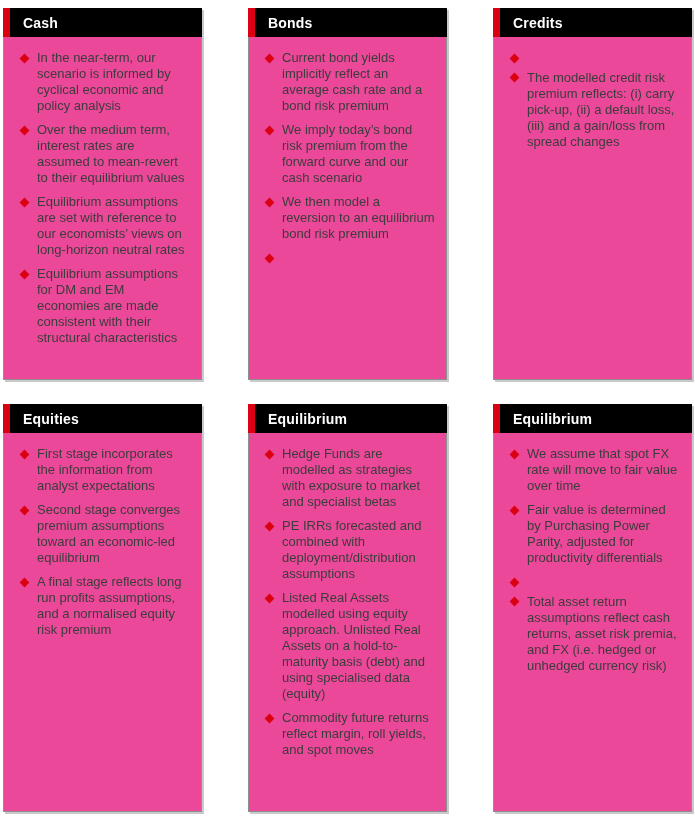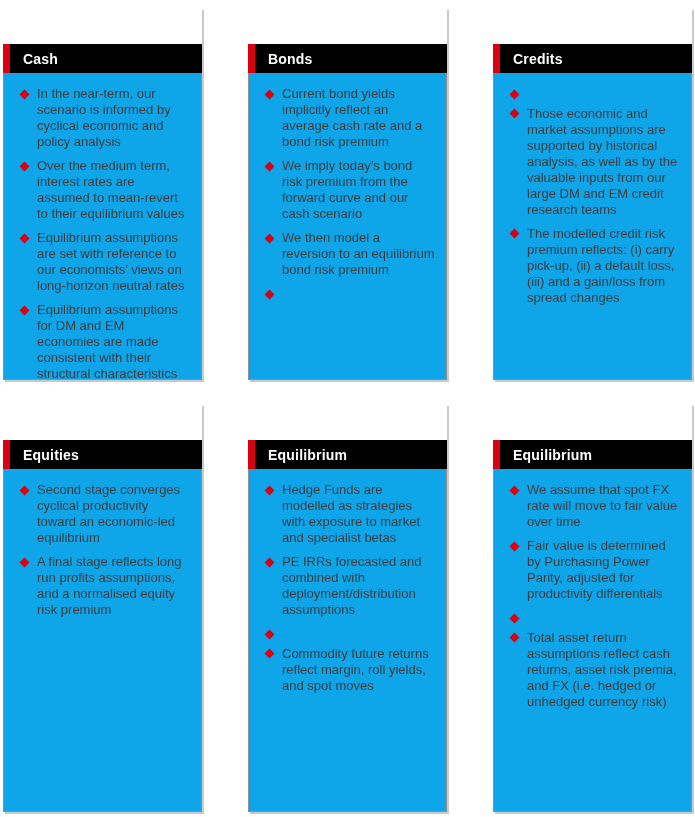--- a/index.html
+++ b/index.html
@@ -36,33 +36,32 @@
     background: #ffffff;
   }
   .panel-header {
     flex: 0 0 29px;
     height: 29px;
     background: var(--header-bg);
     border-left: 7px solid var(--accent);
     display: flex;
     align-items: center;
     padding-left: 13px;
-    margin-top: 36px;
   }
   .panel-title {
     color: var(--header-fg);
     font-size: 14px;
     font-weight: bold;
     letter-spacing: 0.2px;
   }
   .panel-body {
     flex: 1 1 auto;
     border: 1px solid var(--border);
     border-top: none;
-    background: #0ea5e9;
+    background: #ec4899;
     padding: 13px 3px 4px 16px;
     overflow: hidden;
   }
   .bullet {
     display: flex;
     align-items: flex-start;
     margin-bottom: 8px;
   }
   .diamond {
     flex: 0 0 7px;
@@ -155,48 +154,44 @@
     <div class="panel-header">
       <span class="panel-title">Credits</span>
     </div>
     <div class="panel-body">
 
     <div class="bullet">
         <span class="diamond"></span>
       </div>
         <div class="bullet">
         <span class="diamond"></span>
-        <span class="bullet-text">Those economic and
-market assumptions are
-supported by historical
-analysis, as well as by the
-valuable inputs from our
-large DM and EM credit
-research teams</span>
-      </div>
-        <div class="bullet">
-        <span class="diamond"></span>
         <span class="bullet-text">The modelled credit risk
 premium reflects: (i) carry
 pick-up, (ii) a default loss,
 (iii) and a gain/loss from
 spread changes</span>
       </div>
       </div>
   </div>
     <div class="panel">
     <div class="panel-header">
       <span class="panel-title">Equities</span>
     </div>
     <div class="panel-body">
 
         <div class="bullet">
         <span class="diamond"></span>
+        <span class="bullet-text">First stage incorporates
+the information from
+analyst expectations</span>
+      </div>
+        <div class="bullet">
+        <span class="diamond"></span>
         <span class="bullet-text">Second stage converges
-cyclical productivity
+premium assumptions
 toward an economic-led
 equilibrium</span>
       </div>
         <div class="bullet">
         <span class="diamond"></span>
         <span class="bullet-text">A final stage reflects long
 run profits assumptions,
 and a normalised equity
 risk premium</span>
       </div>
@@ -217,20 +212,27 @@
       </div>
         <div class="bullet">
         <span class="diamond"></span>
         <span class="bullet-text">PE IRRs forecasted and
 combined with
 deployment/distribution
 assumptions</span>
       </div>
         <div class="bullet">
         <span class="diamond"></span>
+        <span class="bullet-text">Listed Real Assets
+modelled using equity
+approach. Unlisted Real
+Assets on a hold-to-
+maturity basis (debt) and
+using specialised data
+(equity)</span>
       </div>
         <div class="bullet">
         <span class="diamond"></span>
         <span class="bullet-text">Commodity future returns
 reflect margin, roll yields,
 and spot moves</span>
       </div>
       </div>
   </div>
     <div class="panel">

